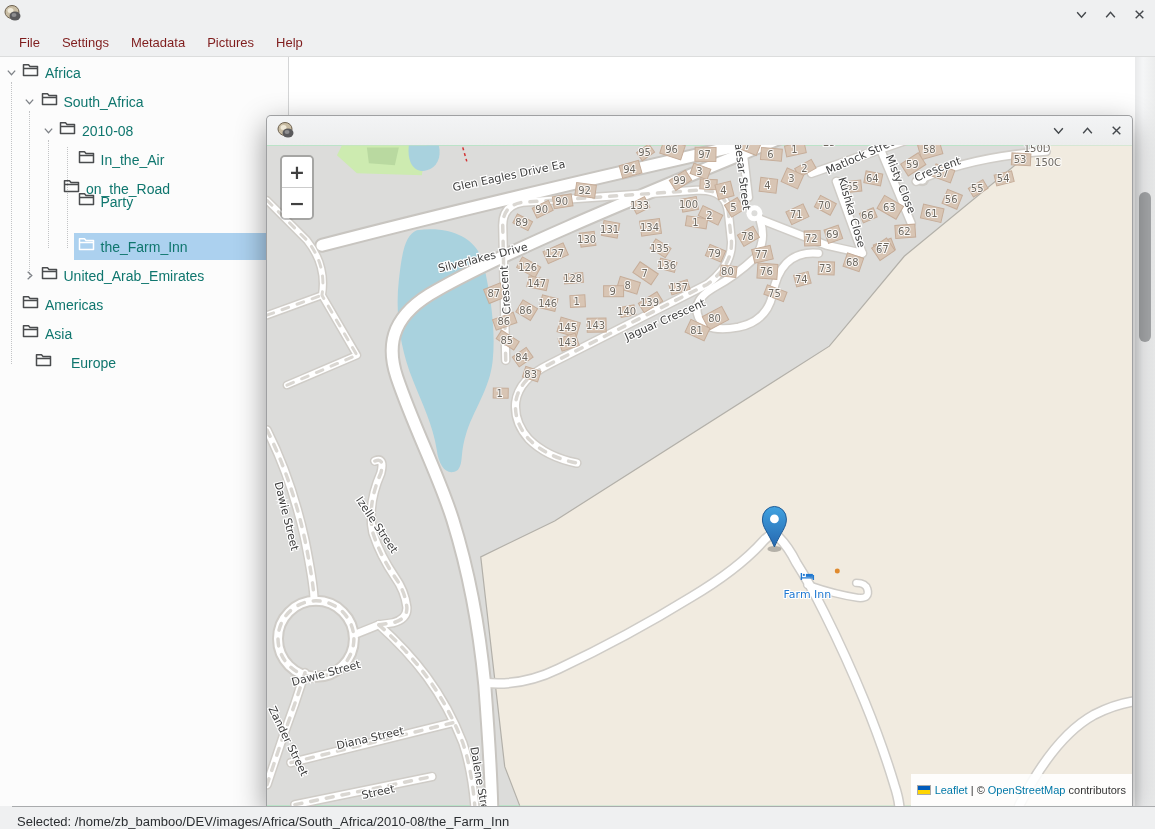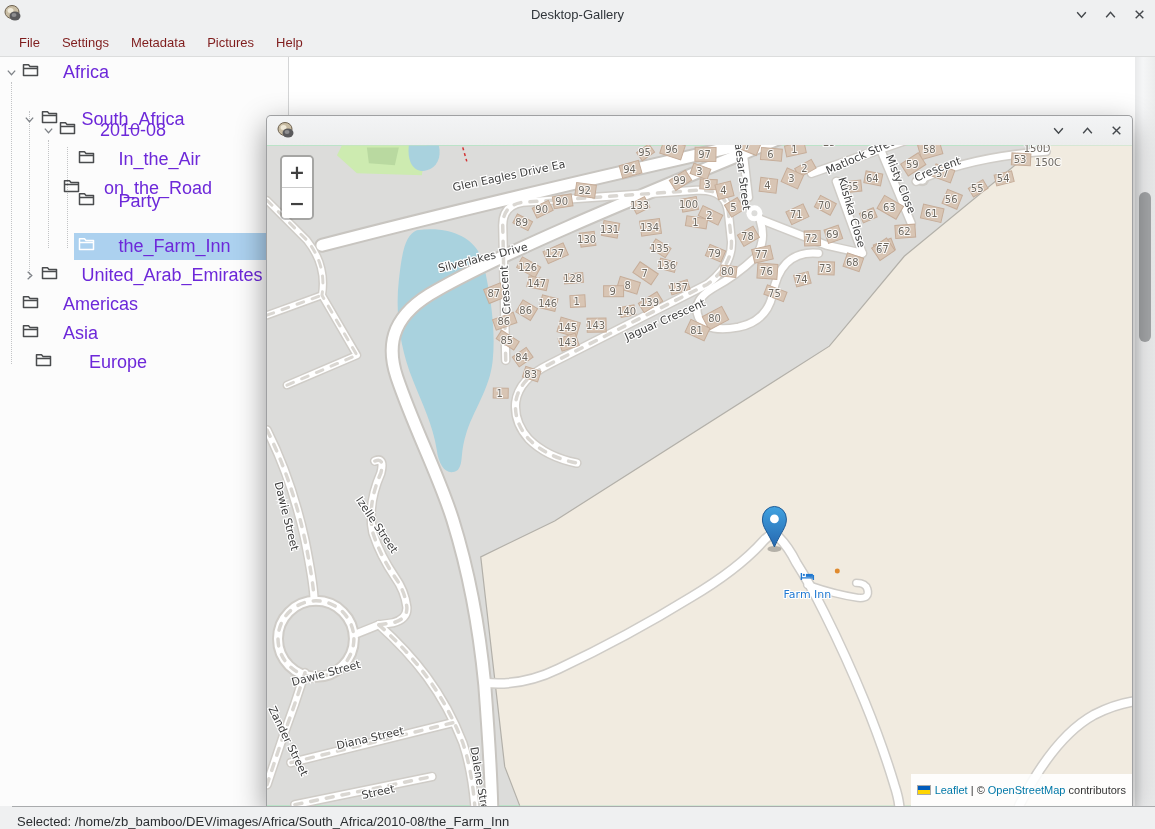--- a/index.html
+++ b/index.html
@@ -14,21 +14,21 @@
   .win-btn{width:16px;height:16px;display:flex;align-items:center;justify-content:center;cursor:default;}
   .app-icon{width:20px;height:20px;margin-left:3px;}
   .menubar{position:absolute;left:0;top:28px;width:100%;height:29px;background:#eff0f1;
            border-bottom:1px solid #dcdddd;display:flex;align-items:center;padding-left:8px;box-sizing:border-box;}
   .menu-item{font-size:13px;color:#7f1d1d;padding:4px 11px;}
   
   .content{position:absolute;left:0;top:57px;width:1155px;height:749px;background:#fff;}
   .tree-panel{position:absolute;left:0;top:0;width:288px;height:749px;background:#fcfcfc;
               border-right:1px solid #d4d5d6;overflow:hidden;}
   .tree-row{position:absolute;height:29px;display:flex;align-items:center;white-space:nowrap;}
-  .tree-row .label{font-size:18px;color:#6d28d9;padding:3px 8px 3px 4px;margin-left:18px;}
+  .tree-row .label{font-size:14px;color:#0f766e;padding:3px 8px 3px 4px;}
   .tree-row.selected .label{background:transparent;}
   .sel-bg{position:absolute;height:27px;background:#acd1ef;}
   .chev{width:14px;height:14px;display:inline-flex;align-items:center;justify-content:center;flex:0 0 14px;}
   .folder{width:17px;height:15px;margin:0 2px 0 4px;flex:0 0 17px;}
   .connector{position:absolute;border-color:#c3c4c6;}
   .v-line{border-left:1px dotted #c3c4c6;width:0;}
   
   .thumb-sel{position:absolute;left:302px;top:64px;width:231px;height:51px;background:#3daee9;}
   .thumb-img1{position:absolute;left:39px;top:0;width:155px;height:51px;
       background:
@@ -82,21 +82,20 @@
 </head>
 <body>
 
 <div class="titlebar">
   <svg class="app-icon" viewBox="0 0 20 20">
     <ellipse cx="9" cy="8" rx="7" ry="6.5" fill="#c9bda4" stroke="#6e6250" stroke-width="1"></ellipse>
     <ellipse cx="7.5" cy="6.5" rx="3" ry="2.5" fill="#efe9d8"></ellipse>
     <ellipse cx="12" cy="12" rx="5.5" ry="4.5" fill="#5a5a5c"></ellipse>
     <ellipse cx="11" cy="11" rx="2.5" ry="2" fill="#8e8e90"></ellipse>
   </svg>
-  <span class="title">Desktop-Gallery</span>
   <div class="win-controls">
     <span class="win-btn">
       <svg width="13" height="13" viewBox="0 0 12 12">
           <polyline points="2,4 6,8.5 10,4" fill="none" stroke="#44484c" stroke-width="1.3"></polyline>
         </svg>
     </span>
     <span class="win-btn">
       <svg width="13" height="13" viewBox="0 0 12 12">
           <polyline points="2,8.5 6,4 10,8.5" fill="none" stroke="#44484c" stroke-width="1.3"></polyline>
         </svg>
@@ -129,21 +128,21 @@
           <span class="chev">
             <svg width="11" height="11" viewBox="0 0 12 12">
               <polyline points="2,4 6,8.5 10,4" fill="none" stroke="#7f8388" stroke-width="1.4"></polyline>
             </svg>
           </span>
           <span><svg class="folder" viewBox="0 0 17 15">
               <path d="M1.5,4 L1.5,12.5 L15.5,12.5 L15.5,3.5 L8,3.5 L6.5,1.8 L1.5,1.8 Z M1.5,5.5 L15.5,5.5" fill="none" stroke="#4a4c4e" stroke-width="1.5" stroke-linejoin="round"></path>
             </svg></span>
           <span class="label">Africa</span>
         </div>
-        <div class="tree-row" style="top: 48px; left: 22.5px;">
+        <div class="tree-row" style="top: 30px; left: 22.5px;">
           <span class="chev">
             <svg width="11" height="11" viewBox="0 0 12 12">
               <polyline points="2,4 6,8.5 10,4" fill="none" stroke="#7f8388" stroke-width="1.4"></polyline>
             </svg>
           </span>
           <span><svg class="folder" viewBox="0 0 17 15">
               <path d="M1.5,4 L1.5,12.5 L15.5,12.5 L15.5,3.5 L8,3.5 L6.5,1.8 L1.5,1.8 Z M1.5,5.5 L15.5,5.5" fill="none" stroke="#4a4c4e" stroke-width="1.5" stroke-linejoin="round"></path>
             </svg></span>
           <span class="label">South_Africa</span>
         </div>

